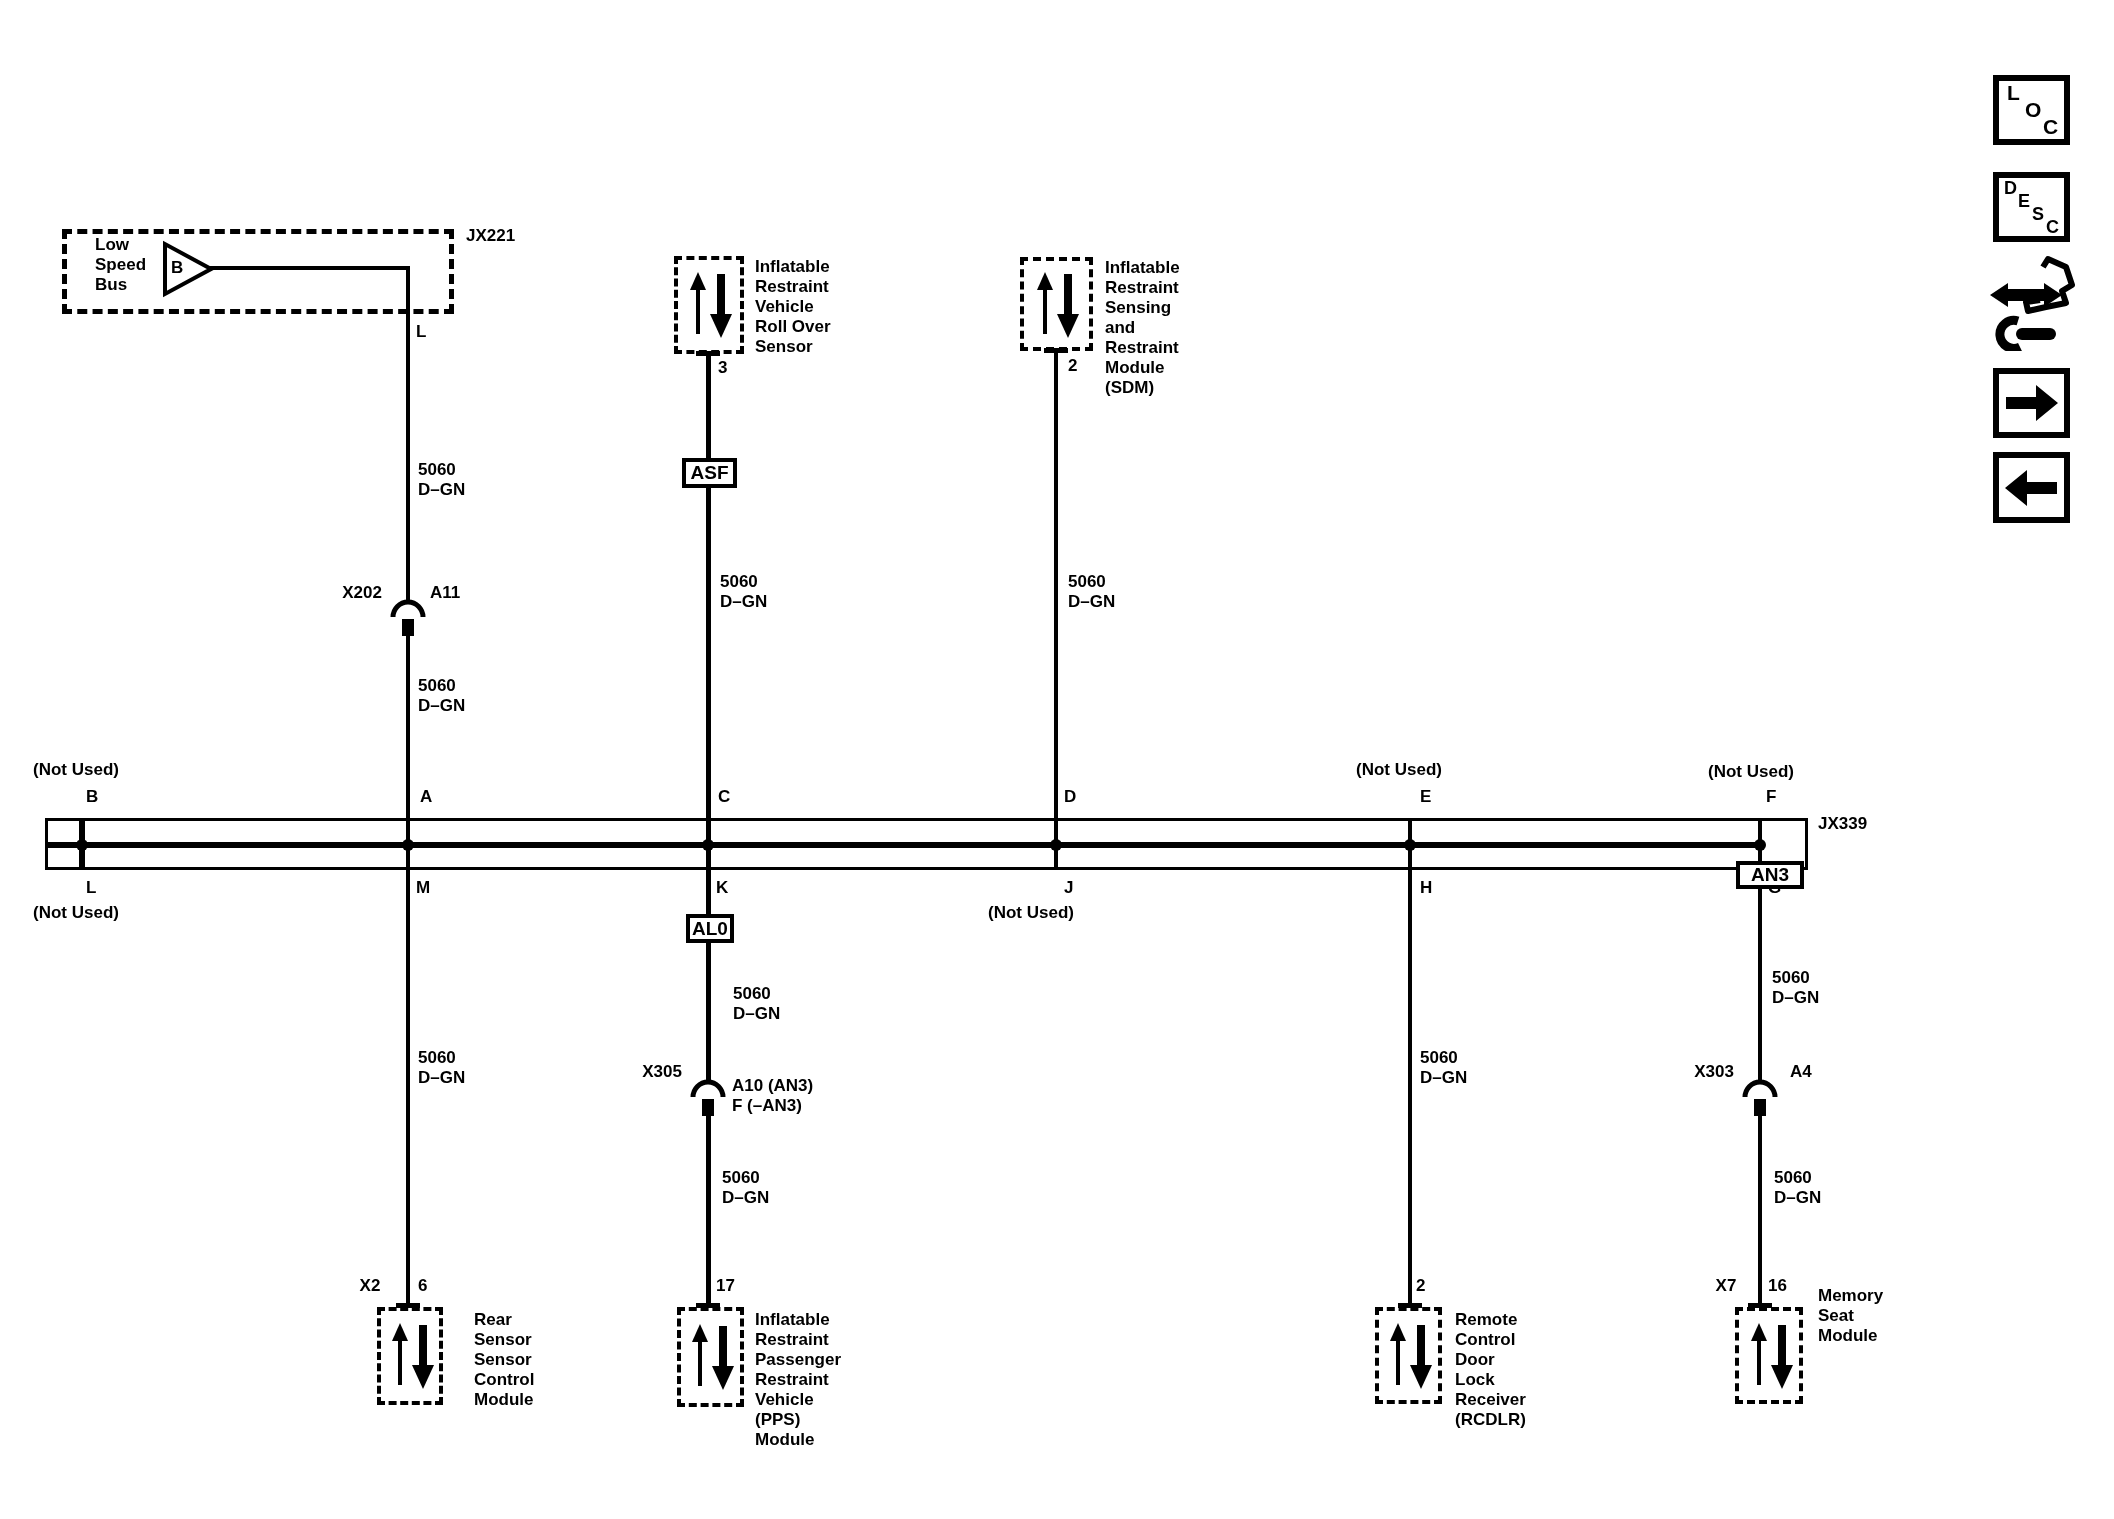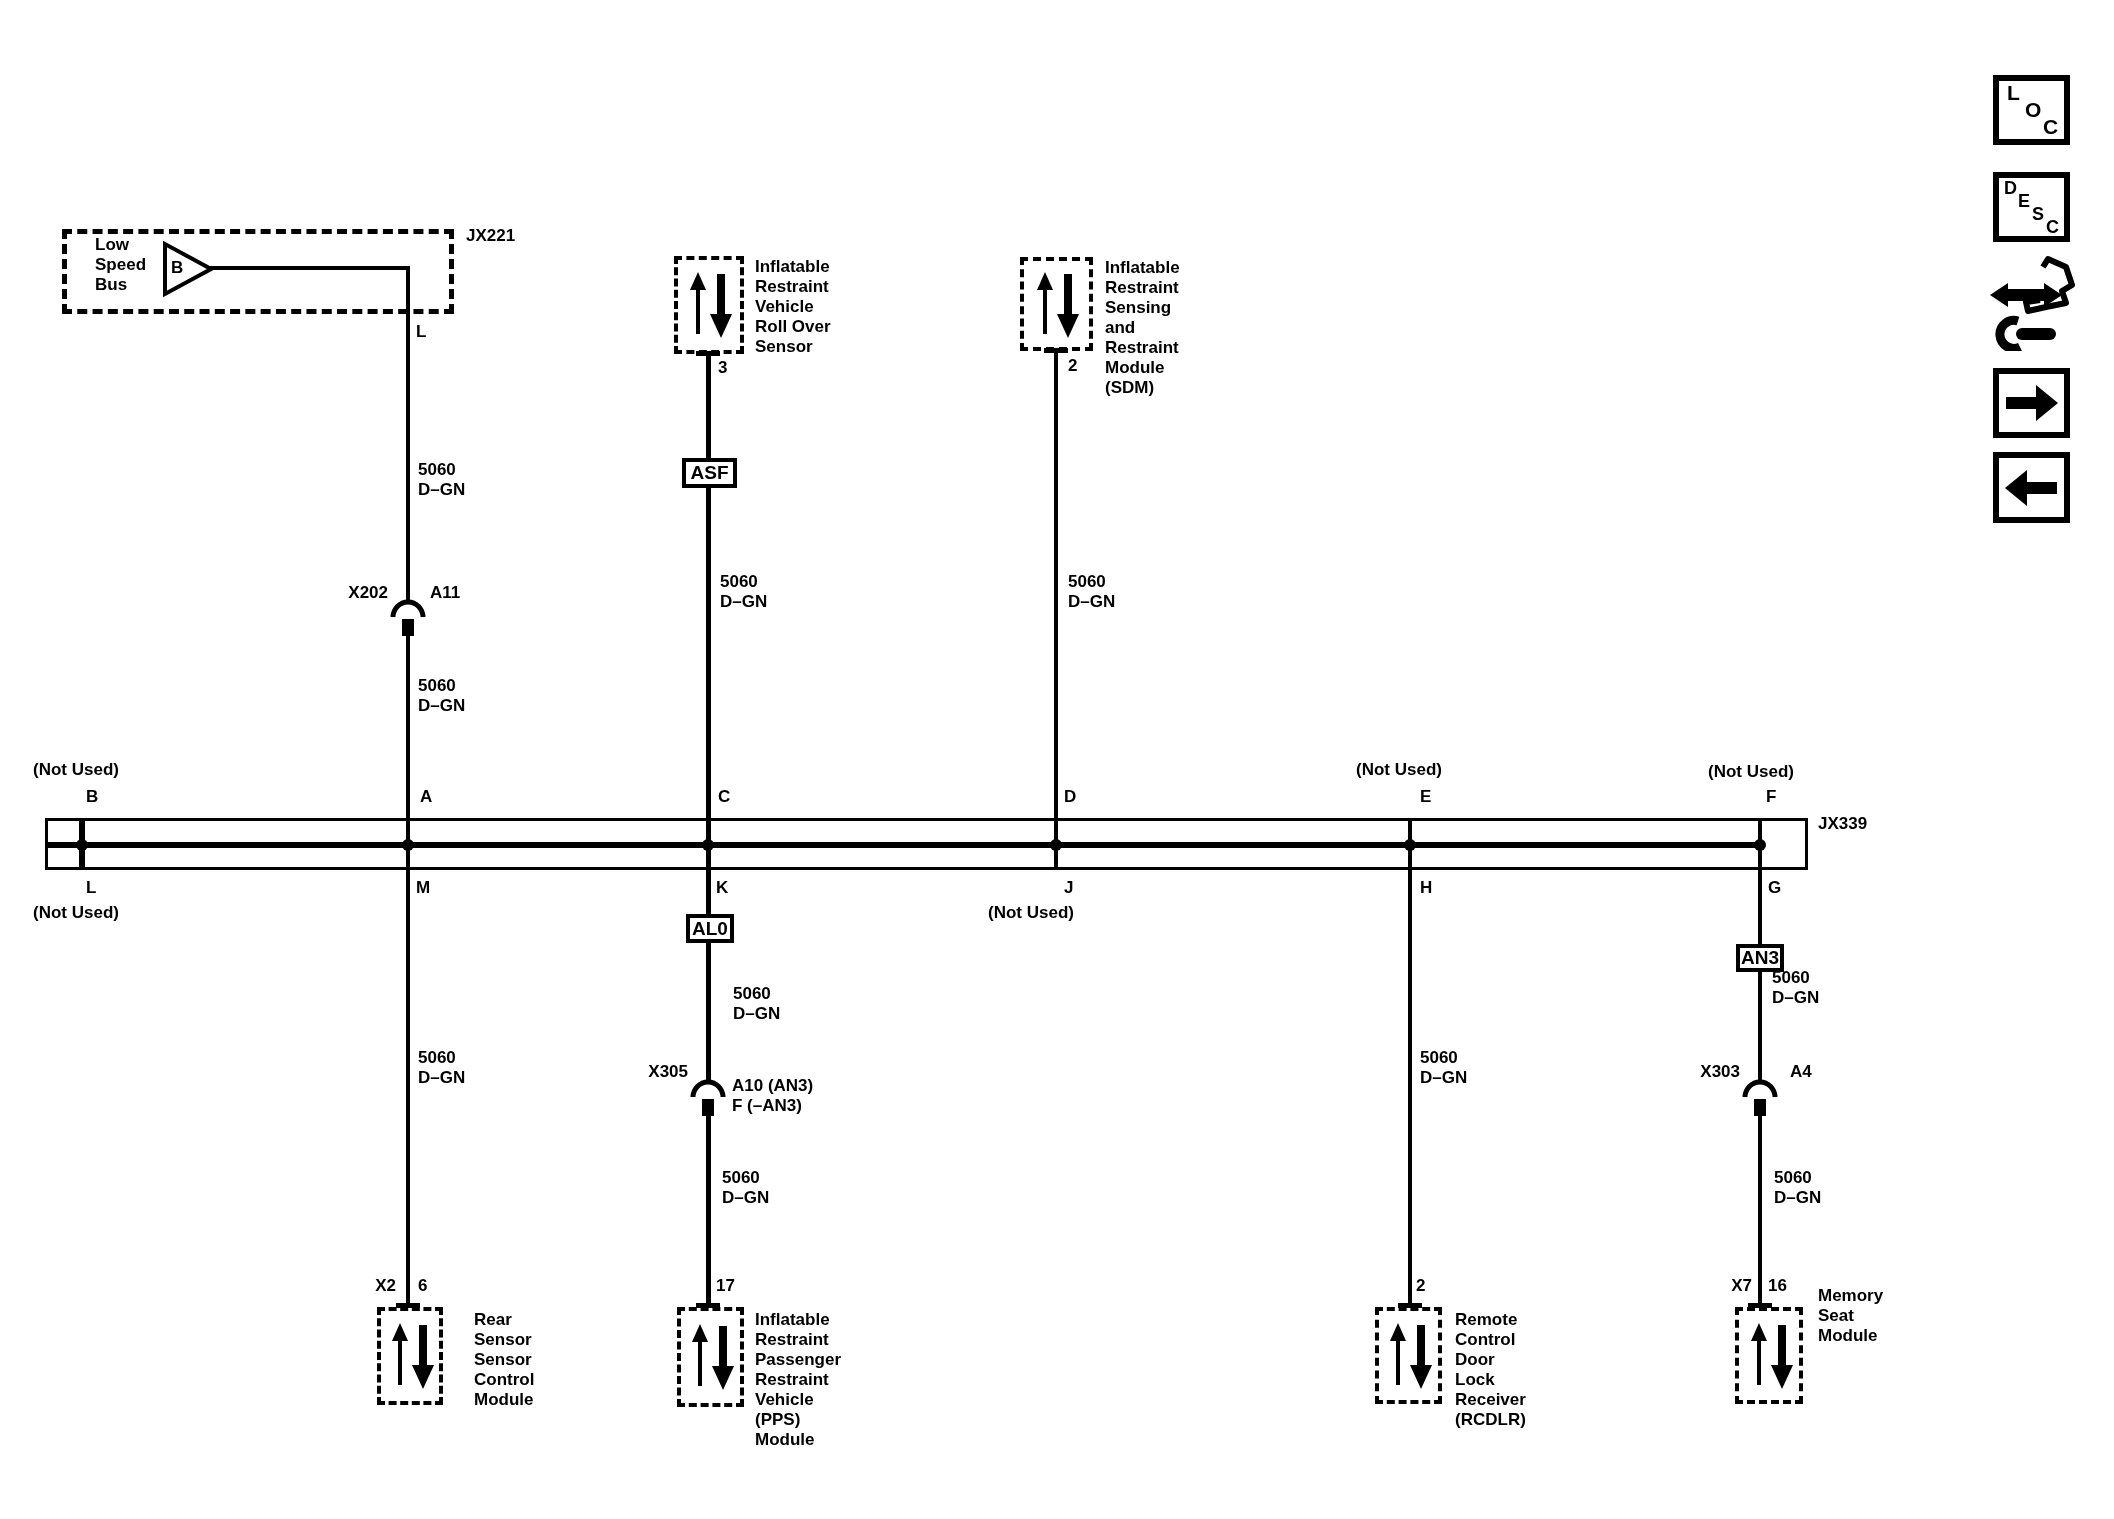--- a/index.html
+++ b/index.html
@@ -2,21 +2,21 @@
 <html><head>
 <meta charset="utf-8">
 <style>
   html,body{margin:0;padding:0;background:#fff;}
   #canvas{position:relative;width:2114px;height:1519px;background:#ffffff;
           font-family:"Liberation Sans",sans-serif;color:#000;overflow:hidden;}
   .abs{position:absolute;}
   .ln{position:absolute;background:#000;}
   .lbl{position:absolute;font:bold 17px/20px "Liberation Sans",sans-serif;color:#000;white-space:nowrap;}
   .lbl div{line-height:20px;}
-  .ra{text-align:right;width:52px;}
+  .ra{text-align:center;width:52px;}
   .mod-box{position:absolute;border:4px dashed #000;box-sizing:border-box;background:transparent;}
   .jx-box{position:absolute;border:5px dashed #000;box-sizing:border-box;}
   .splice{position:absolute;border:4px solid #000;box-sizing:border-box;background:#fff;
           display:flex;align-items:center;justify-content:center;
           font:bold 19px "Liberation Sans",sans-serif;z-index:5;}
   .busrect{position:absolute;border:3px solid #000;box-sizing:border-box;background:transparent;}
   .dot{position:absolute;width:12px;height:12px;border-radius:50%;background:#000;}
   .tick{position:absolute;height:5px;width:24px;background:#000;}
   .navbox{position:absolute;border:6px solid #000;box-sizing:border-box;background:#fff;}
   .nv{position:absolute;font:bold 21px "Liberation Sans",sans-serif;}
@@ -180,21 +180,21 @@
   <div class="lbl" style="left:1455px;top:1310px">
       <div>Remote</div>
       <div>Control</div>
       <div>Door</div>
       <div>Lock</div>
       <div>Receiver</div>
       <div>(RCDLR)</div>
     </div>
 
   <div class="ln" style="left:1758px;top:819px;width:4px;height:261px"></div>
-  <div class="splice" style="left:1736px;top:944px;width:48px;height:28px">AN3</div>
+  <div class="splice" style="left:1736px;top:861px;width:68px;height:28px">AN3</div>
   <div class="lbl" style="left:1772px;top:968px">
     <div>5060</div>
       <div>D–GN</div>
   </div>
   <svg class="abs" style="left:1740px;top:1076px" width="40" height="42" viewBox="0 0 40 42">
     <path d="M5,21 A15,15 0 0 1 35,21" fill="none" stroke="#000" stroke-width="5"></path>
     <rect x="14" y="23" width="12" height="17" fill="#000"></rect>
   </svg>
   <div class="lbl ra" style="left:1688px;top:1062px">X303</div>
   <div class="lbl" style="left:1790px;top:1062px">A4</div>

